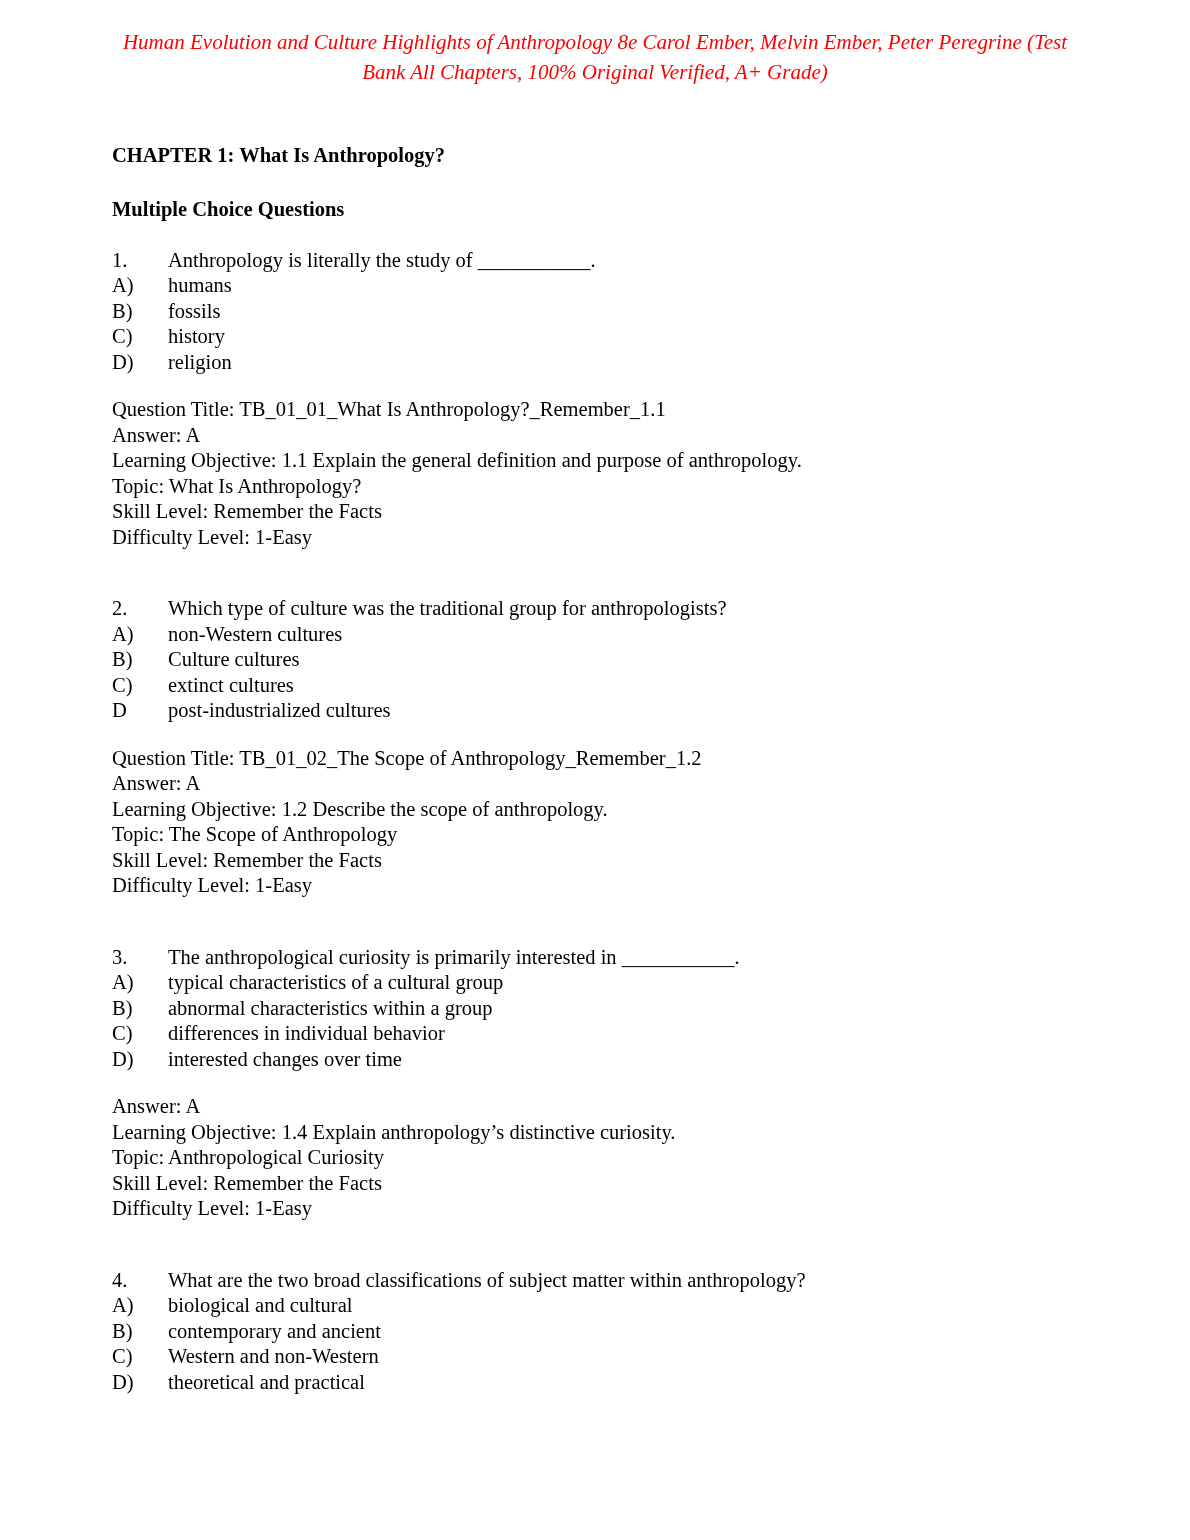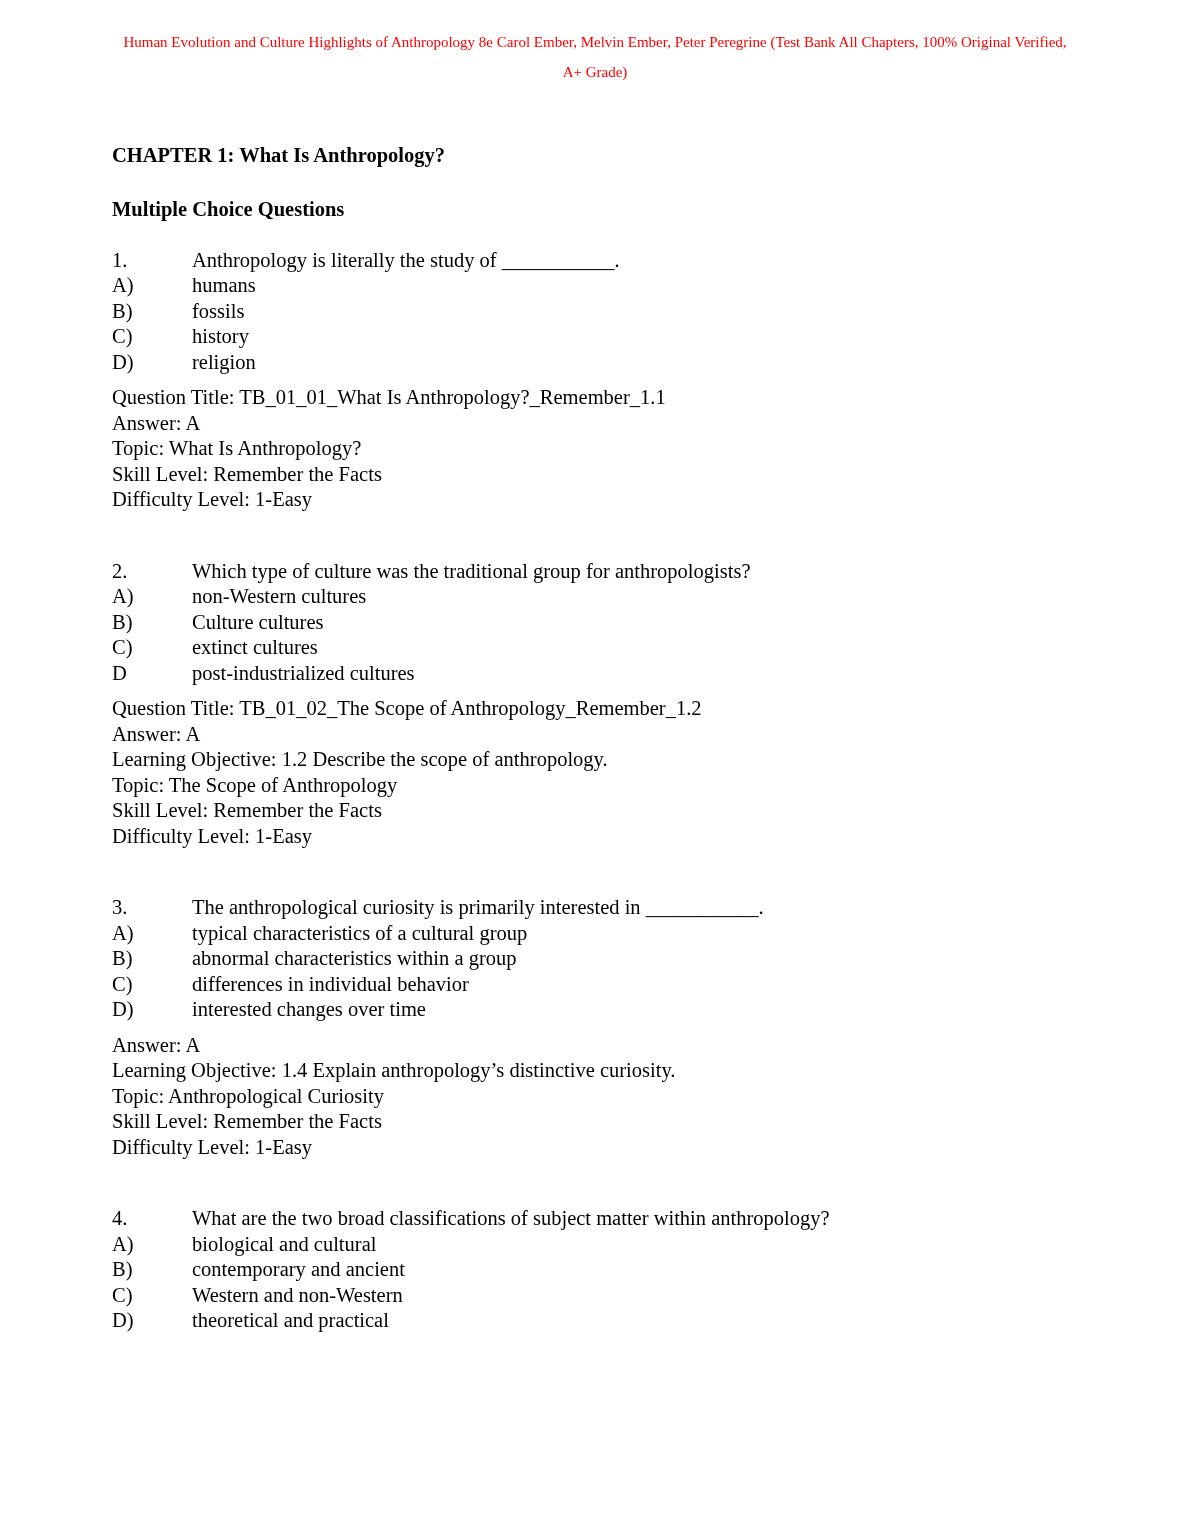--- a/index.html
+++ b/index.html
@@ -21,43 +21,44 @@
     background: #ffffff;
     display: flex;
     flex-direction: column;
     overflow: hidden;
   }
   .doc-header {
     margin: 27px auto 0 auto;
     max-width: 960px;
     text-align: center;
     color: #ff0000;
-    font-size: 15px;
+    font-size: 21px;
     line-height: 30px;
+    font-style: italic;
   }
   .content {
     display: flex;
     flex-direction: column;
     align-items: flex-start;
     padding: 0 25px 0 112px;
     font-size: 20.5px;
     line-height: 25.5px;
   }
   .bold { font-weight: bold; }
   .chapter-title { margin-top: 56px; }
   .section-title { margin-top: 28px; }
   .question-block { margin-top: 25.5px; width: 100%; }
   .question-block.subsequent { margin-top: 46px; }
-  .meta-block { margin-top: 10px; width: 100%; }
+  .meta-block { margin-top: 22px; width: 100%; }
   .qline { display: flex; width: 100%; }
   .qnum {
     flex: 0 0 56px;
     width: 56px;
   }
-  .qtext { flex: 1 1 auto; margin-left: 24px; }
+  .qtext { flex: 1 1 auto; }
   .meta-line { width: 100%; }
 </style>
 </head>
 <body>
 
 <div class="page">
 
   <div class="doc-header">Human Evolution and Culture Highlights of Anthropology 8e Carol Ember, Melvin Ember, Peter Peregrine (Test Bank All Chapters, 100% Original Verified, A+ Grade)</div>
 
   <div class="content">
@@ -83,20 +84,21 @@
         <span class="qtext">history</span>
       </div>
       <div class="qline">
         <span class="qnum">D)</span>
         <span class="qtext">religion</span>
       </div>
     </div>
     <div class="meta-block">
       <div class="meta-line">Question Title: TB_01_01_What Is Anthropology?_Remember_1.1</div>
       <div class="meta-line">Answer: A</div>
+      <div class="meta-line">Learning Objective: 1.1 Explain the general definition and purpose of anthropology.</div>
       <div class="meta-line">Topic: What Is Anthropology?</div>
       <div class="meta-line">Skill Level: Remember the Facts</div>
       <div class="meta-line">Difficulty Level: 1-Easy</div>
     </div>
 
     <div class="question-block subsequent">
       <div class="qline">
         <span class="qnum">2.</span>
         <span class="qtext">Which type of culture was the traditional group for anthropologists?</span>
       </div>

